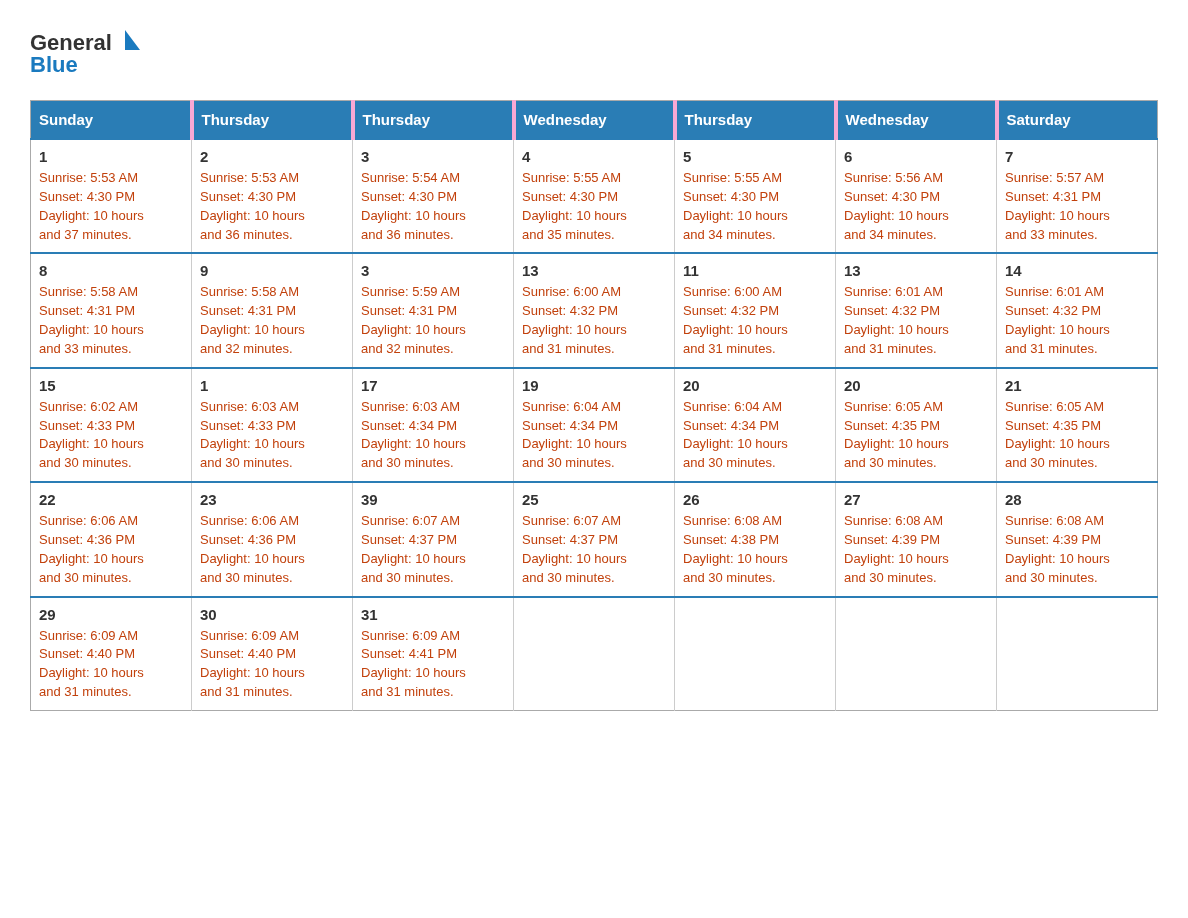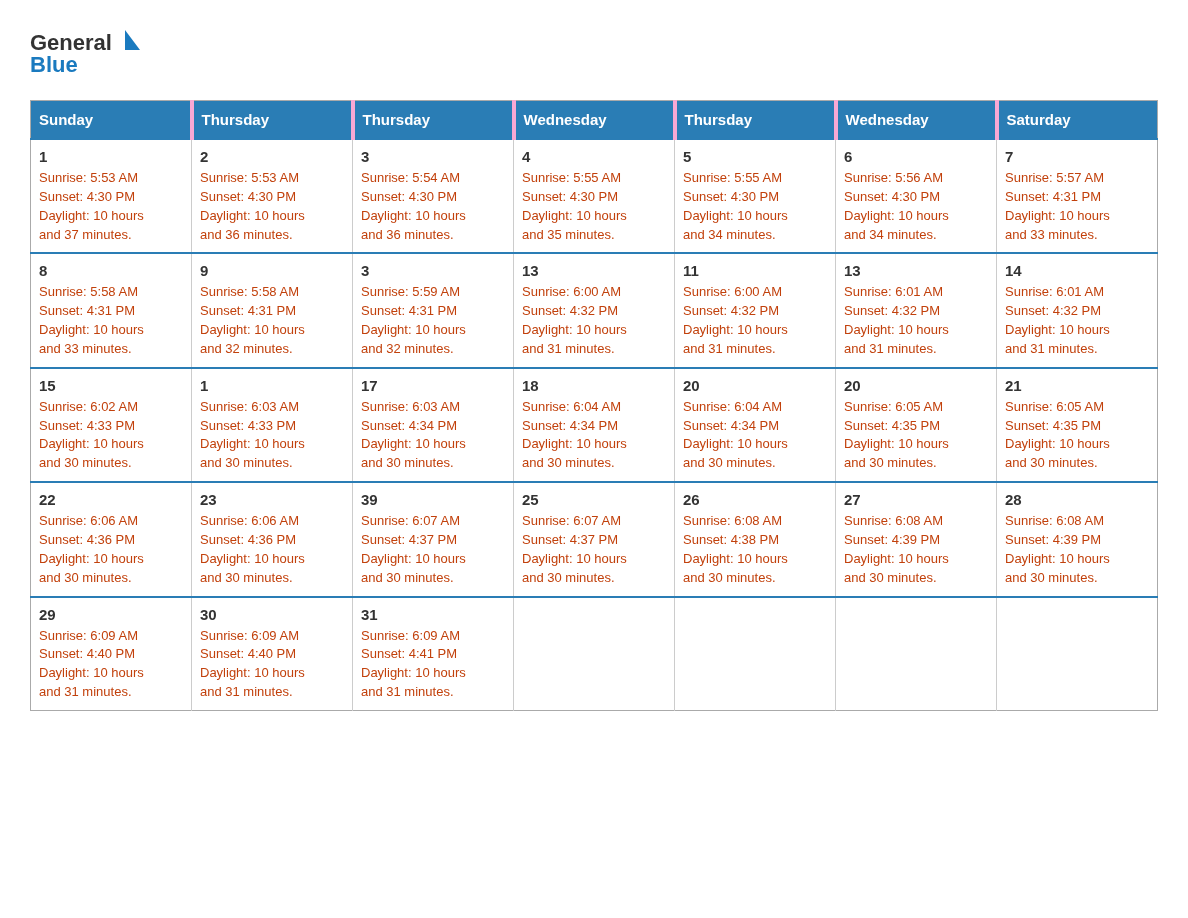--- a/index.html
+++ b/index.html
@@ -261,21 +261,21 @@
         <td>
         <span class="day-num">17</span>
         <div class="day-info">
           Sunrise: 6:03 AM<br>
           Sunset: 4:34 PM<br>
           Daylight: 10 hours<br>
           and 30 minutes.
         </div>
       </td>
         <td>
-        <span class="day-num">18</span>
+        <span class="day-num">19</span>
         <div class="day-info">
           Sunrise: 6:04 AM<br>
           Sunset: 4:34 PM<br>
           Daylight: 10 hours<br>
           and 30 minutes.
         </div>
       </td>
         <td>
         <span class="day-num">20</span>
         <div class="day-info">

